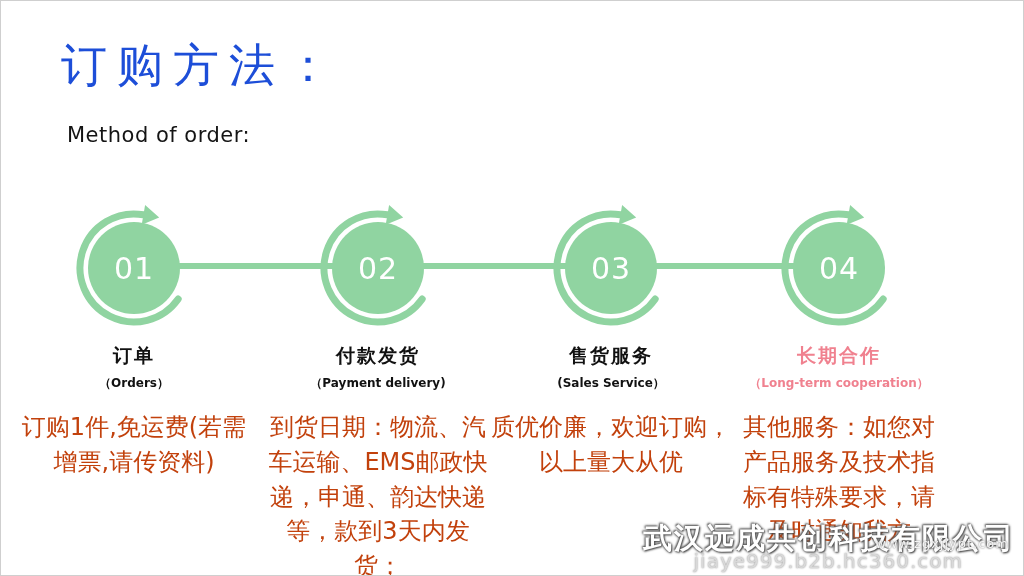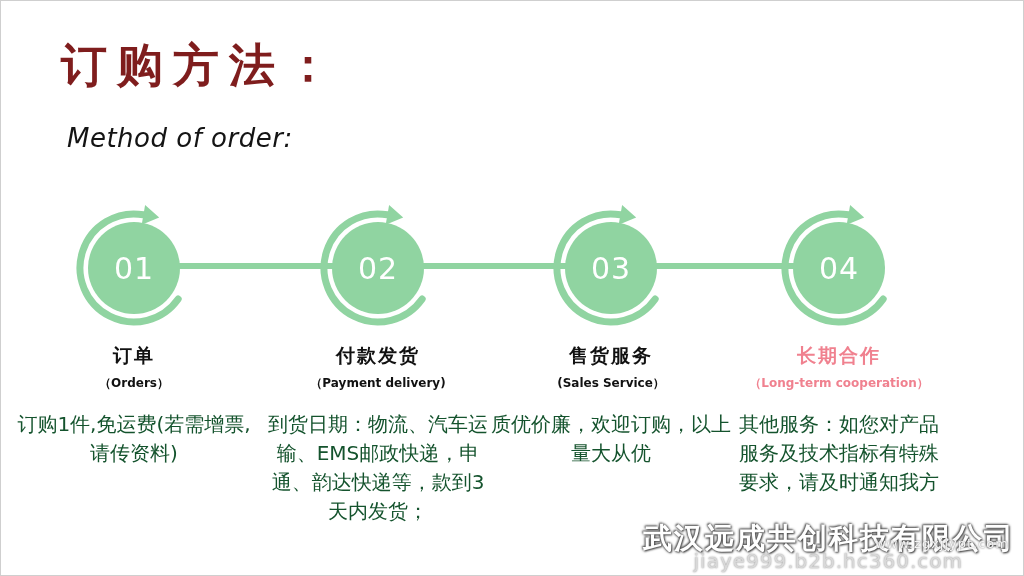--- a/index.html
+++ b/index.html
@@ -9,25 +9,25 @@
     background:#ffffff;
     border:1px solid #cfcfcf;
     box-sizing:border-box;
     overflow:hidden;
     font-family:"DejaVu Sans","Liberation Sans",sans-serif;
     color:#1f1f1f;
   }
   .page-title{
     position:absolute;left:60px;top:34px;
     font-family:"DejaVu Serif","Liberation Serif",serif;
-    font-weight:bold;font-size:46px;letter-spacing:10px;color:#7f1d1d;
+    font-weight:normal;font-size:46px;letter-spacing:10px;color:#1d4ed8;
   }
   .page-subtitle{
     position:absolute;left:66px;top:122px;
-    font-size:26px;color:#141414;letter-spacing:0.5px;font-style:italic;
+    font-size:21px;color:#141414;letter-spacing:0.5px;
   }
   .connector{
     position:absolute;left:133px;top:262px;width:705px;height:6px;
     background:var(--green);z-index:0;border-radius:3px;
   }
   .step-graphic{position:absolute;top:199px;width:130px;height:130px;z-index:1;}
   .step-graphic svg{display:block;width:130px;height:130px;}
   .step-number{
     position:absolute;left:0;top:0;width:130px;height:130px;
     display:flex;align-items:center;justify-content:center;
@@ -44,21 +44,21 @@
     font-family:"DejaVu Serif","Liberation Serif",serif;
     font-weight:bold;font-size:19px;color:#111;letter-spacing:2px;
   }
   .step-title-en{
     font-weight:bold;font-size:12px;color:#111;margin-top:6px;
     font-family:"DejaVu Sans","Liberation Sans",sans-serif;
   }
   .step-col.pink .step-title-cn,
   .step-col.pink .step-title-en{color:var(--pink);}
   .step-desc{
-    margin-top:18px;font-size:20px;line-height:1.45;color:#14532d;
+    margin-top:18px;font-size:24px;line-height:1.45;color:#c2410c;
     text-align:center;
   }
   .c1 .step-desc{width:224px;margin-left:8px;}
   .c3 .step-desc{width:206px;margin-left:17px;}
   .watermark-company{
     position:absolute;right:8px;bottom:16px;
     font-size:29px;font-weight:bold;color:#ffffff;letter-spacing:2px;
     text-shadow:0 0 3px #555,1px 1px 2px #444,-1px -1px 2px #666;
     z-index:3;
   }

